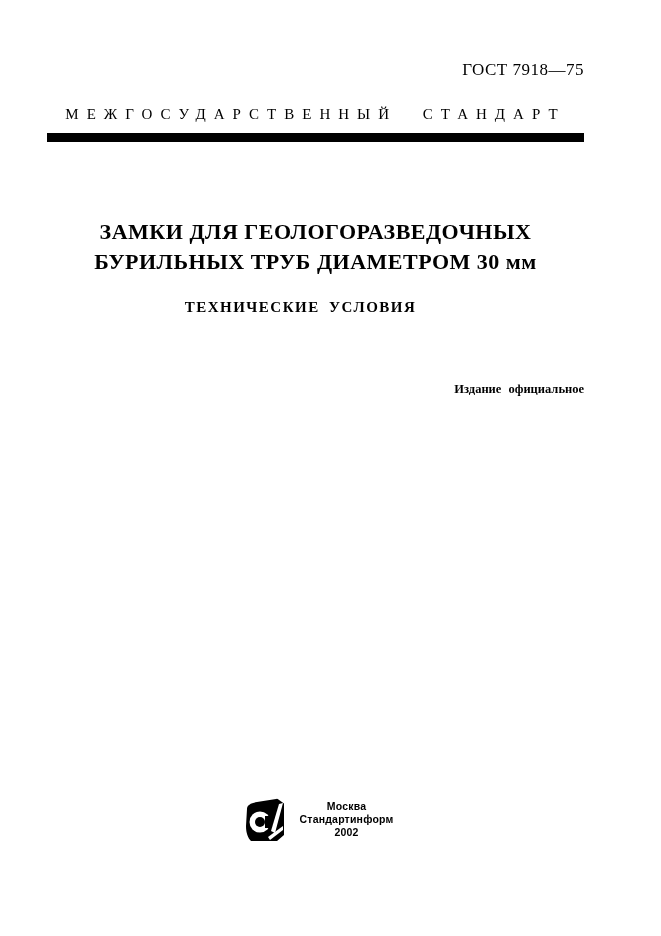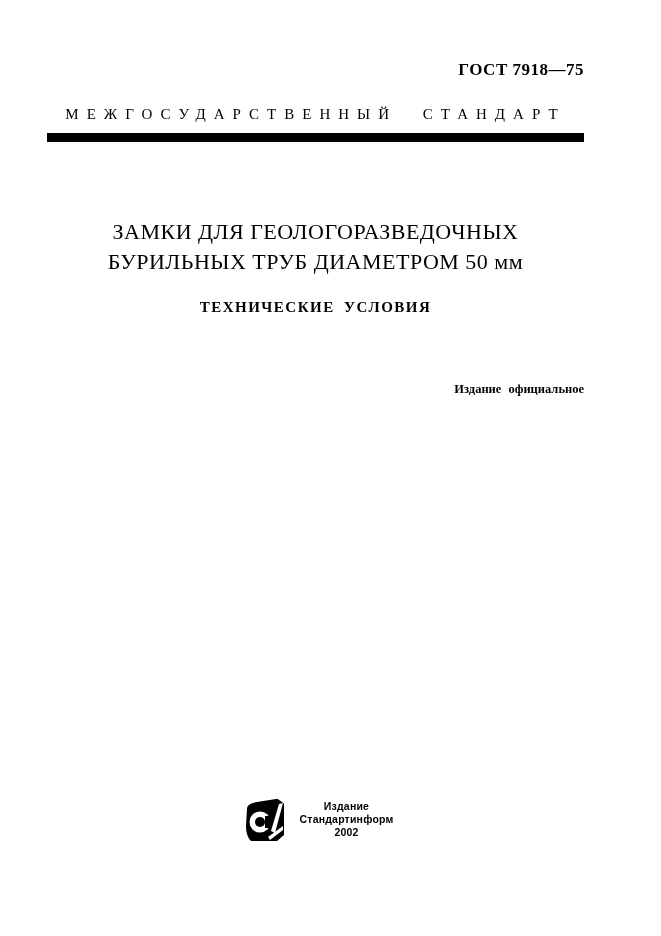--- a/index.html
+++ b/index.html
@@ -16,21 +16,21 @@
     font-family: "Liberation Serif", serif;
     overflow: hidden;
   }
   .doc-number {
     position: absolute;
     top: 60px;
     left: 47px;
     width: 537px;
     text-align: right;
     font-size: 17px;
-    font-weight: bold;
+    font-weight: normal;
     letter-spacing: 0.5px;
     white-space: nowrap;
   }
   .standard-type {
     position: absolute;
     top: 106px;
     left: 47px;
     width: 537px;
     text-align: center;
     font-size: 15px;
@@ -47,28 +47,28 @@
     height: 9px;
     background: #000000;
   }
   .doc-title {
     position: absolute;
     top: 217px;
     left: 47px;
     width: 537px;
     text-align: center;
     font-size: 22px;
-    font-weight: normal;
+    font-weight: bold;
     line-height: 30px;
     letter-spacing: 0.5px;
   }
   .doc-subtitle {
     position: absolute;
     top: 299px;
-    left: 47px;
+    left: 32px;
     width: 537px;
     text-align: center;
     font-size: 15px;
     font-weight: bold;
     letter-spacing: 1.5px;
     word-spacing: 4px;
     white-space: nowrap;
   }
   .edition {
     position: absolute;
@@ -112,37 +112,37 @@
 <div class="page">
 
   <div class="doc-number">ГОСТ 7918—75</div>
 
   <div class="standard-type">МЕЖГОСУДАРСТВЕННЫЙ СТАНДАРТ</div>
 
   <div class="rule"></div>
 
   <div class="doc-title">
     <div>ЗАМКИ ДЛЯ ГЕОЛОГОРАЗВЕДОЧНЫХ</div>
-    <div>БУРИЛЬНЫХ ТРУБ ДИАМЕТРОМ 50 мм</div>
+    <div>БУРИЛЬНЫХ ТРУБ ДИАМЕТРОМ 30 мм</div>
   </div>
 
   <div class="doc-subtitle">ТЕХНИЧЕСКИЕ УСЛОВИЯ</div>
 
   <div class="edition">Издание официальное</div>
 
   <div class="imprint">
     <svg class="imprint-logo" viewBox="0 0 44 47" xmlns="http://www.w3.org/2000/svg">
       <path d="M4,13 C4,9 8,7 14,6 L33,3 L41,1 L41,8 L41,39 L34,45 L8,45 C5,42 3,37 3,30 Z" fill="#000000"></path>
       <polygon points="32,1 43,0 43,9" fill="#ffffff"></polygon>
       <circle cx="17" cy="26" r="10.5" fill="#ffffff"></circle>
       <circle cx="17" cy="26" r="5" fill="#000000"></circle>
       <rect x="22" y="20" width="10" height="12" fill="#000000"></rect>
       <polygon points="28,35 36,8 40,7 32,37" fill="#ffffff"></polygon>
       <polygon points="25,41 40,30 40,34 27,44" fill="#ffffff"></polygon>
     </svg>
     <div class="imprint-text">
-      <div>Издание</div>
+      <div>Москва</div>
       <div>Стандартинформ</div>
       <div>2002</div>
     </div>
   </div>
 
 </div>
 
 </body></html>

